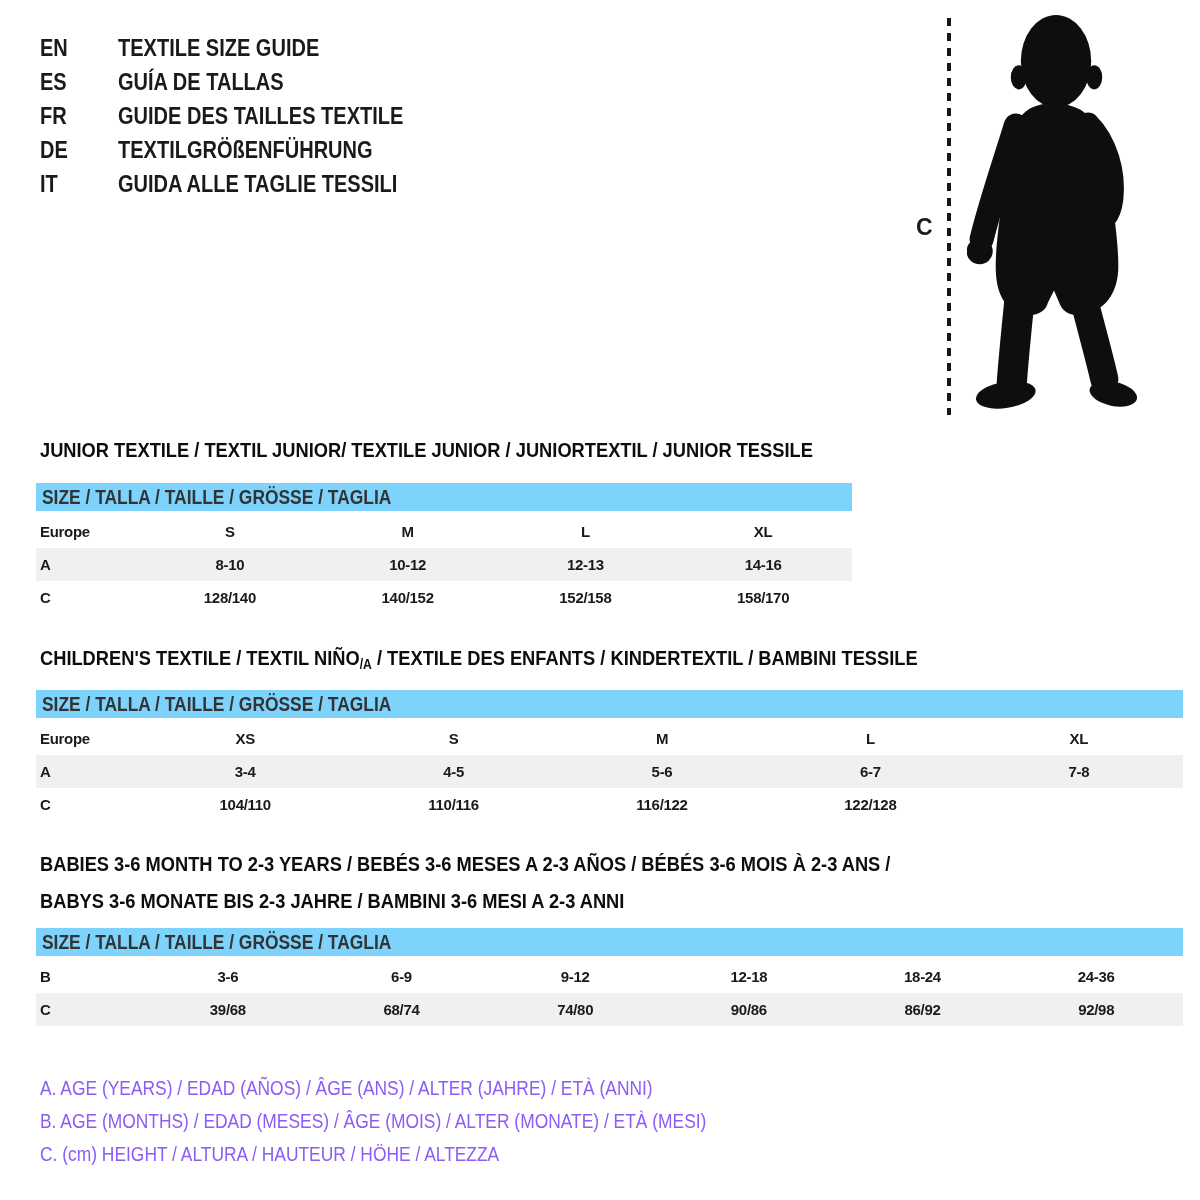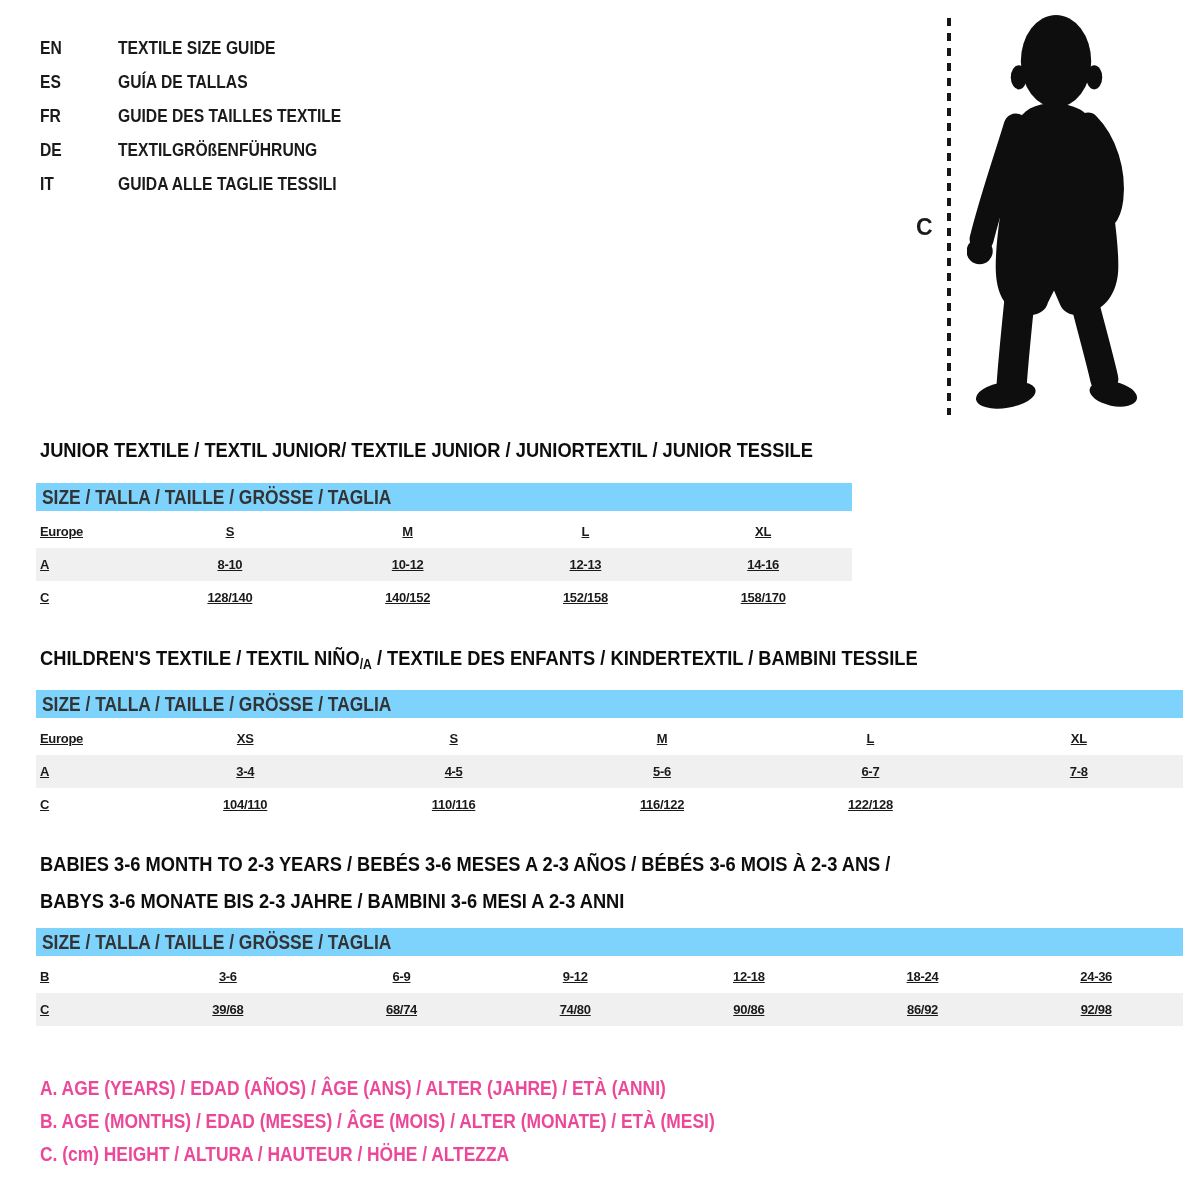--- a/index.html
+++ b/index.html
@@ -5,51 +5,51 @@
   html,body{margin:0;padding:0;background:#888;}
   .canvas{
     position:relative;width:1200px;height:1200px;background:#ffffff;
     font-family:"Liberation Sans","DejaVu Sans",sans-serif;
     color:#1a1a1a;overflow:hidden;
   }
   .cond{display:inline-block;transform:scaleX(0.87);transform-origin:0 50%;white-space:nowrap;}
 
   
   .lang-list{position:absolute;left:40px;top:31px;}
-  .lang-row{height:34px;line-height:34px;font-weight:bold;font-size:18px;}
+  .lang-row{height:34px;line-height:34px;font-weight:bold;font-size:23px;}
   .lang-code{display:inline-block;width:78px;vertical-align:top;}
   .lang-label{vertical-align:top;}
 
   
   .dash-line{
     position:absolute;left:947px;top:18px;width:4px;height:397px;
     background:repeating-linear-gradient(to bottom,#161616 0 8px,transparent 8px 15px);
   }
   .c-label{position:absolute;left:916px;top:214px;font-size:23px;font-weight:bold;}
   .toddler{position:absolute;left:967px;top:13px;}
 
   
   .sec-title{position:absolute;left:40px;font-size:21px;font-weight:bold;color:#0d0d0d;line-height:37px;}
   .sub{font-size:14px;vertical-align:-4px;}
 
   
   .size-table{position:absolute;left:36px;}
   .size-bar{height:28px;line-height:28px;background:#7dd3fc;color:#333333;
     font-size:20px;font-weight:bold;padding-left:6px;margin-bottom:4px;box-sizing:border-box;}
-  .trow{display:grid;height:33px;line-height:33px;font-size:13px;font-weight:bold;letter-spacing:-0.3px;text-decoration:underline;}
+  .trow{display:grid;height:33px;line-height:33px;font-size:15px;font-weight:bold;letter-spacing:-0.3px;}
   .junior .trow{grid-template-columns:105px repeat(4,1fr);}
   .children .trow{grid-template-columns:105px repeat(5,1fr);}
   .babies .trow{grid-template-columns:105px repeat(6,1fr);}
   .trow:nth-of-type(3){background:#f0f0f0;}
   .tlabel{text-align:left;padding-left:4px;}
   .tcell{text-align:center;}
 
   
   .legend{position:absolute;left:40px;top:1072px;}
-  .legend-line{height:33px;line-height:33px;font-size:20px;font-weight:bold;color:#ec4899;}
+  .legend-line{height:33px;line-height:33px;font-size:20px;font-weight:normal;color:#8b5cf6;}
 </style>
 </head>
 <body>
 
 <div class="canvas">
 
   <div class="lang-list">
     <div class="lang-row">
       <span class="lang-code cond">EN</span><span class="lang-label cond">TEXTILE SIZE GUIDE</span>
     </div>

